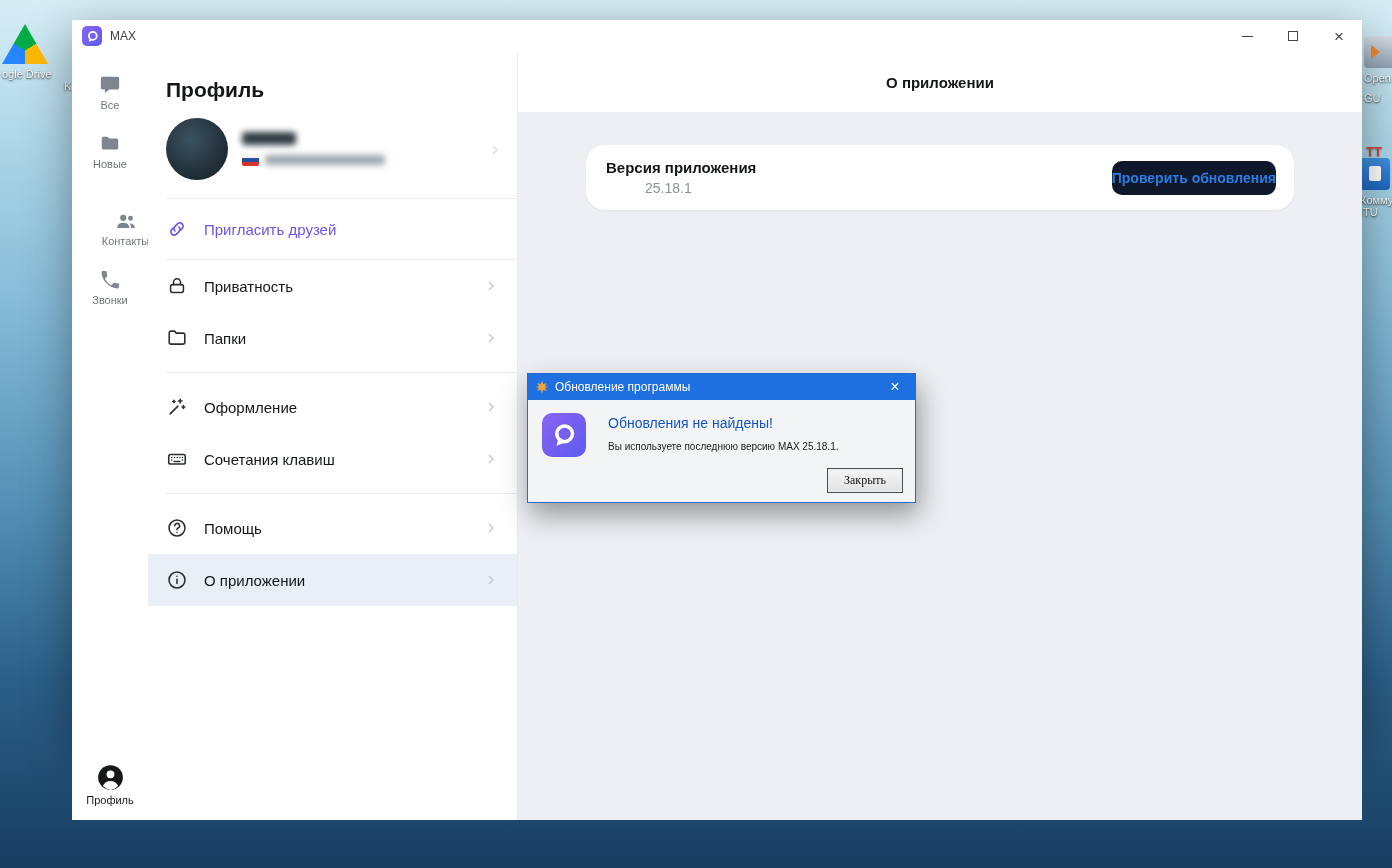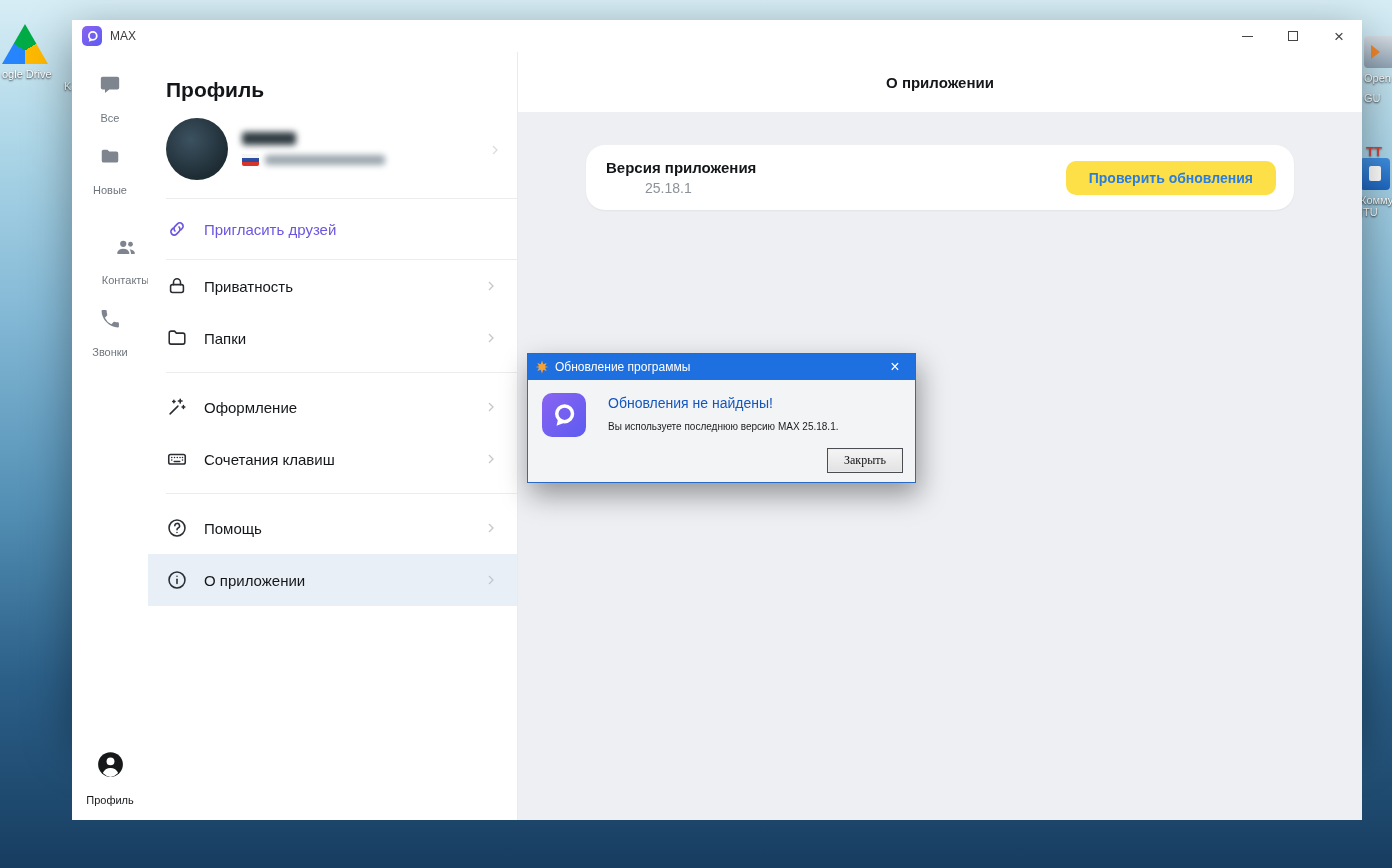--- a/index.html
+++ b/index.html
@@ -34,21 +34,21 @@
   .tb-title { font-size:12px; color:#3c3c3c; margin-left:8px; }
   .wc { margin-left:auto; display:flex; height:32px; }
   .wc-btn { width:46px; height:32px; border:none; background:transparent; display:flex; align-items:center; justify-content:center; cursor:pointer; }
   .g-min { width:11px; height:1px; background:#444; display:block; }
   .g-max { width:10px; height:10px; border:1px solid #444; display:block; }
   .g-close { font-size:17px; color:#444; line-height:1; }
   .winbody { display:flex; height:768px; }
 
   
   .rail { width:76px; background:#fff; display:flex; flex-direction:column; align-items:center; padding-top:22px; }
-  .rail-item { display:flex; flex-direction:column; align-items:center; gap:16px; margin-bottom:22px; cursor:pointer; }
+  .rail-item { display:flex; flex-direction:column; align-items:center; gap:3px; margin-bottom:22px; cursor:pointer; }
   .rail-item .ri { width:22px; height:22px; color:#7e858e; }
   .rail-item.gap-top { margin-top:18px;margin-left:31px; }
   .rl { font-size:11px; color:#6f757d; }
   .rail-spacer { flex:1; }
   .rail-item.profile { margin-bottom:14px; }
   .pava { width:27px; height:27px; border-radius:50%; overflow:hidden; display:block; }
   .rl.dark { color:#17191c; }
 
   
   .settings { width:370px; background:#fff; border-right:1px solid #e9eaec; display:flex; flex-direction:column; }
@@ -79,25 +79,25 @@
 
   
   .main { flex:1; background:#edeff2; display:flex; flex-direction:column; }
   .main-h { height:60px; background:#fff; display:flex; align-items:center; justify-content:center;
     font-size:15px; font-weight:700; color:#14171a; }
   .card { width:708px; margin:33px auto 0; background:#fff; border-radius:19px; padding:14px 18px 14px 20px;
     display:flex; align-items:center; box-shadow:0 1px 2px rgba(0,0,0,.05); }
   .card-left { display:flex; flex-direction:column; gap:4px; }
   .card-title { font-size:15px; font-weight:700; color:#14171a; }
   .card-sub { font-size:14px; color:#8b9299;margin-left:39px; }
-  .check-btn { margin-left:auto; background:#fde047; border:none; border-radius:10px; padding:9px 23px;
+  .check-btn { margin-left:auto; background:#0f172a; border:none; border-radius:10px; padding:9px 0;
     font-size:14px; font-weight:600; color:var(--link,#2a7de1); cursor:pointer; font-family:inherit; }
 
   
-  .dlg { position:absolute; left:527px; top:353px; width:389px; z-index:5; background:#f3f4f6;
+  .dlg { position:absolute; left:527px; top:373px; width:389px; z-index:5; background:#f3f4f6;
     border:1px solid #2b69c8; box-shadow:3px 12px 26px rgba(0,0,0,.38); }
   .dlg-tb { height:26px; background:var(--dlg-blue,#1e6fe0); display:flex; align-items:center; padding-left:7px; }
   .star { width:14px; height:14px; flex:none; }
   .dlg-title { color:#fff; font-size:12px; margin-left:6px; }
   .dlg-x { margin-left:auto; width:40px; height:26px; background:transparent; border:none; color:#fff;
     font-size:16px; line-height:1; cursor:pointer; }
   .dlg-body { position:relative; height:102px; padding:13px 14px; }
   .dlg-app { position:absolute; left:14px; top:13px; width:44px; height:44px; border-radius:10px;
     background:linear-gradient(135deg,#8a63f2,#5c5cf0); display:flex; align-items:center; justify-content:center; }
   .dlg-app svg { width:30px; height:30px; }

